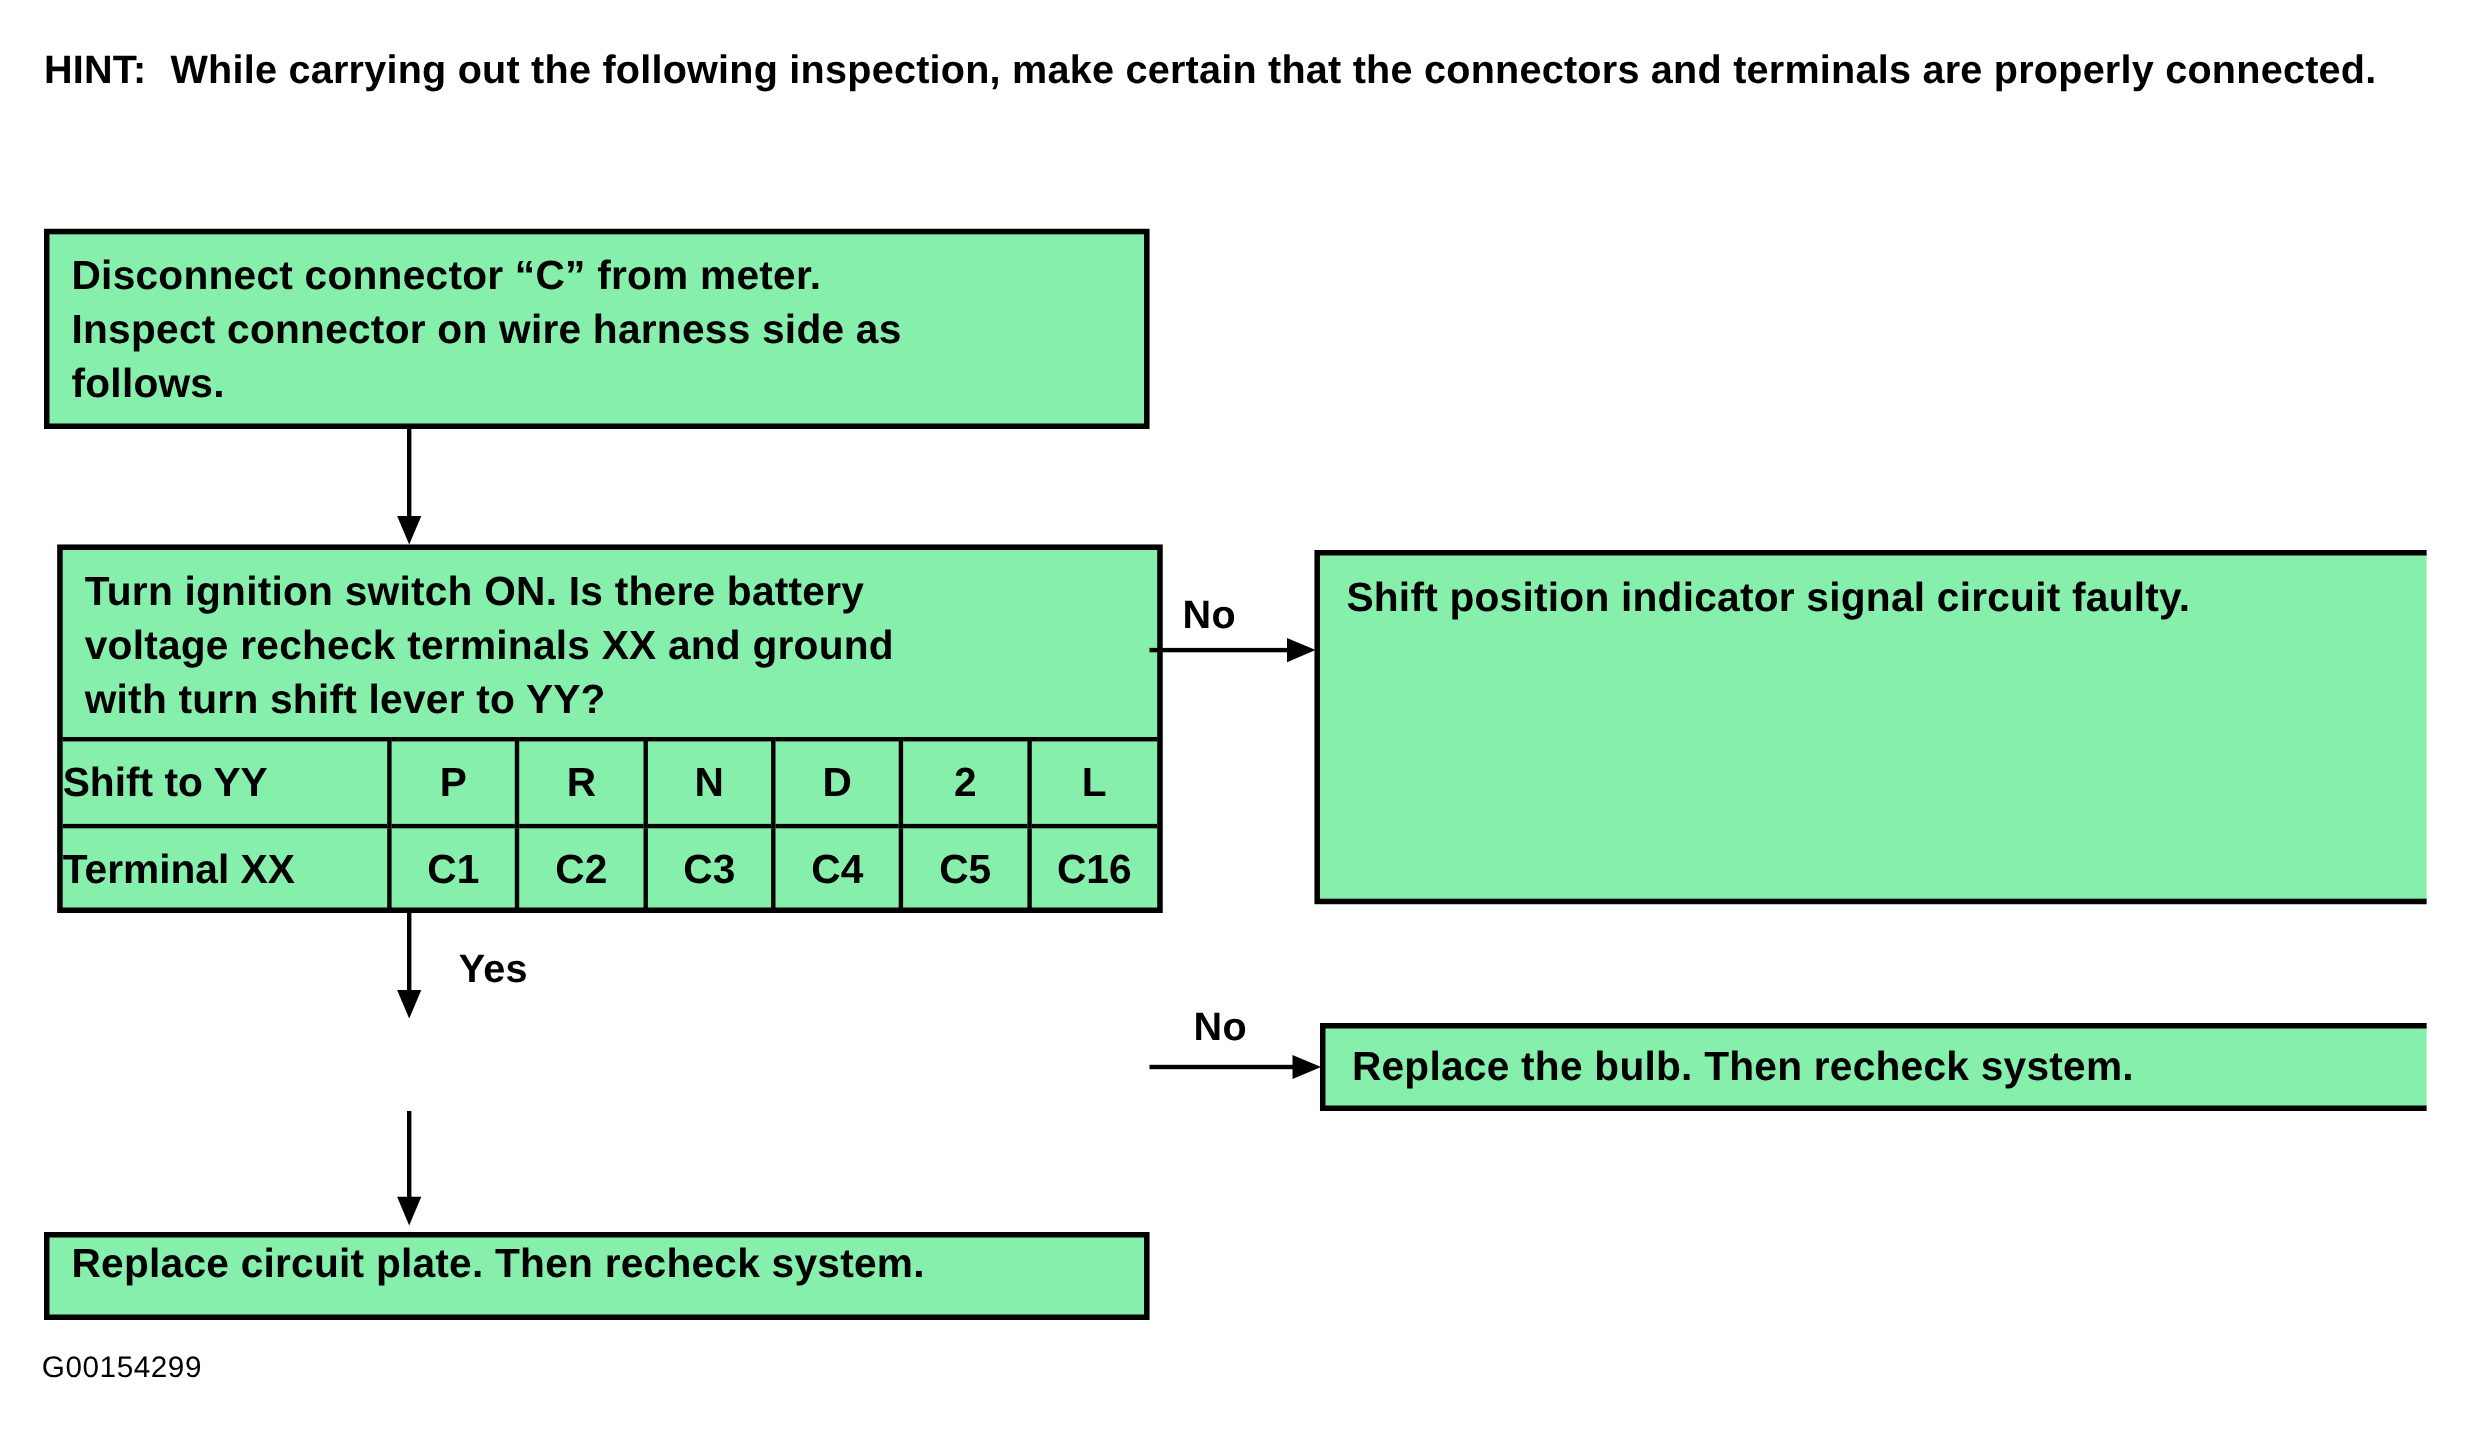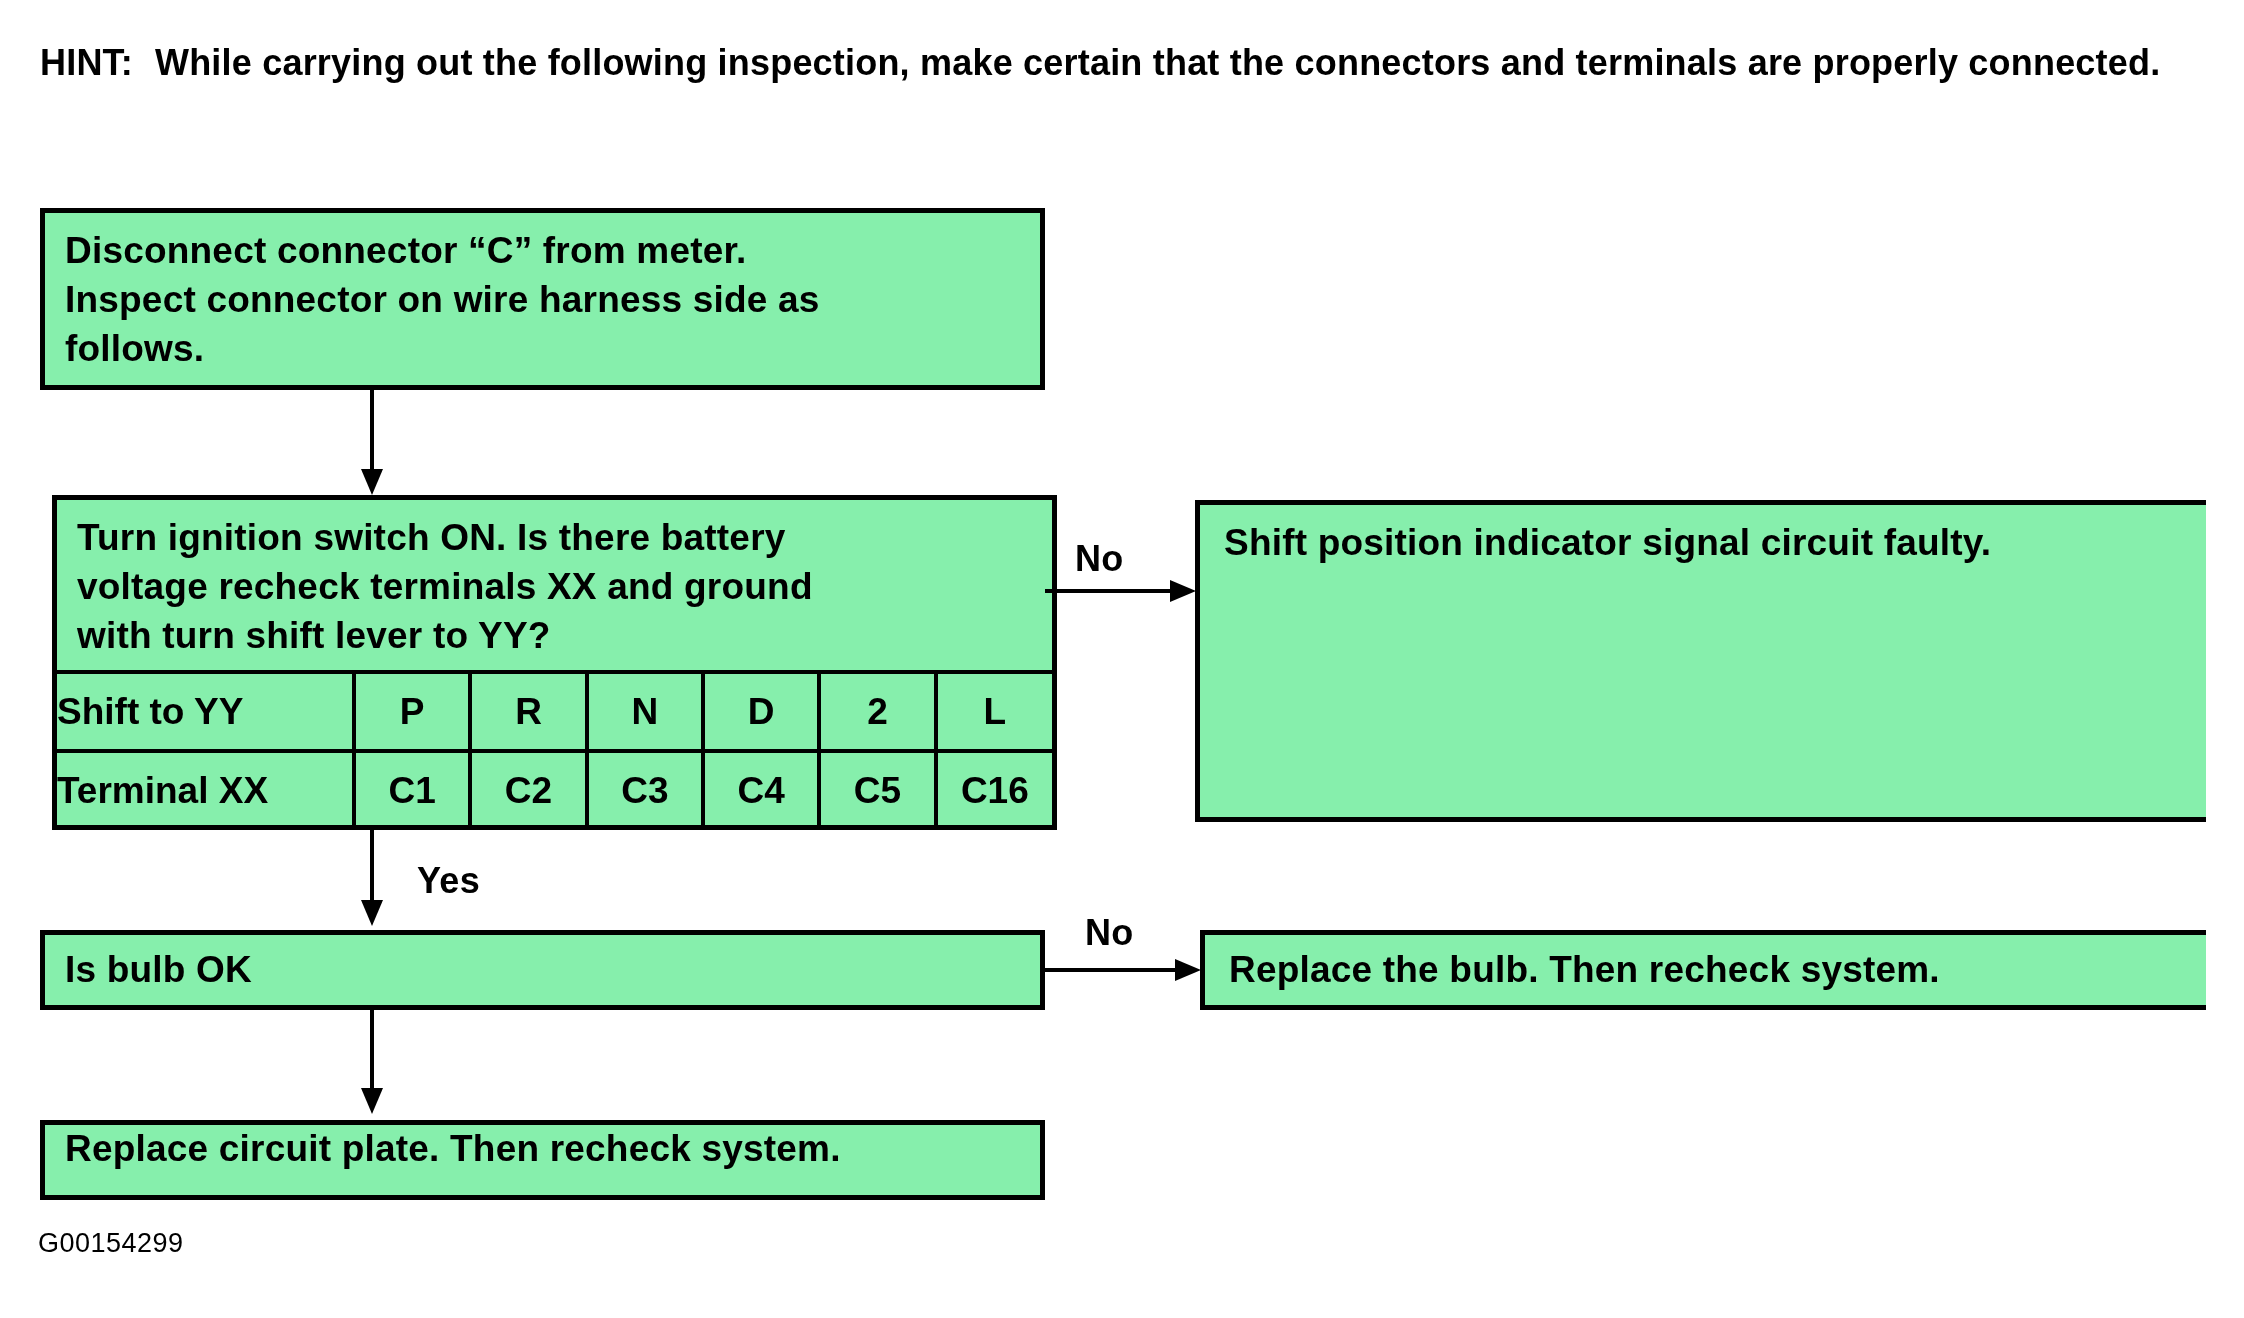--- a/index.html
+++ b/index.html
@@ -232,23 +232,20 @@
   <div class="branch-label" style="left:1075px; top:538px;">No</div>
 
   <div class="flow-box" id="box-circuit-faulty">
     <div class="box-text">Shift position indicator signal circuit faulty.</div>
   </div>
 
   <div class="conn conn-v" style="left:370px; top:830px; height:72px;"></div>
   <div class="arrowhead-down" style="left:361px; top:900px;"></div>
   <div class="branch-label" style="left:417px; top:860px;">Yes</div>
 
-  <div class="flow-box" id="box-bulb-ok">
-    <div class="box-text">Is bulb OK</div>
-  </div>
 
   <div class="conn conn-h" style="left:1045px; top:968px; width:132px;"></div>
   <div class="arrowhead-right" style="left:1175px; top:959px;"></div>
   <div class="branch-label" style="left:1085px; top:912px;">No</div>
 
   <div class="flow-box" id="box-replace-bulb">
     <div class="box-text">Replace the bulb. Then recheck system.</div>
   </div>
 
   <div class="conn conn-v" style="left:370px; top:1010px; height:80px;"></div>

